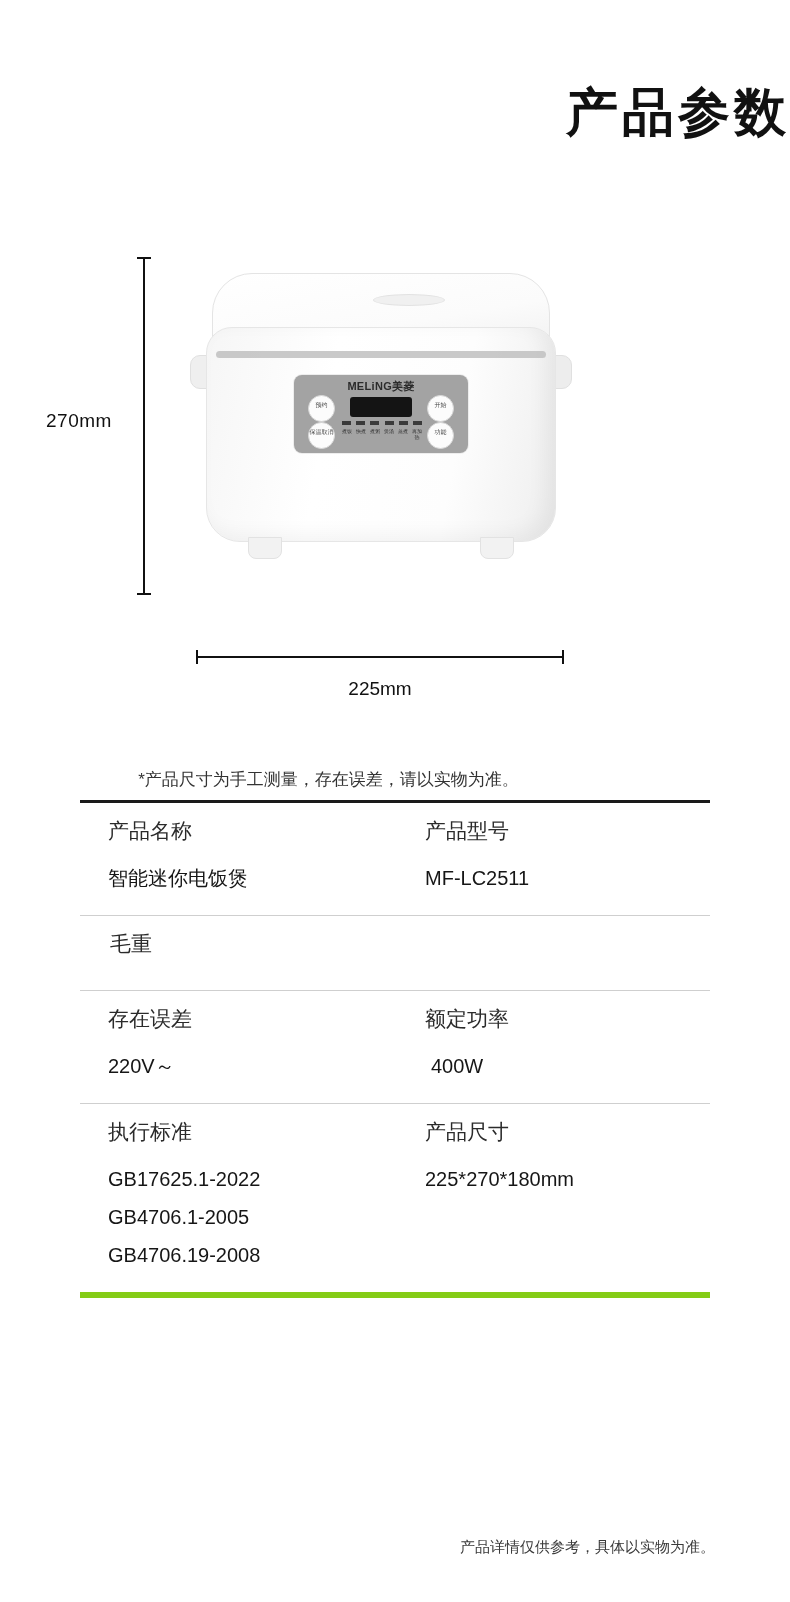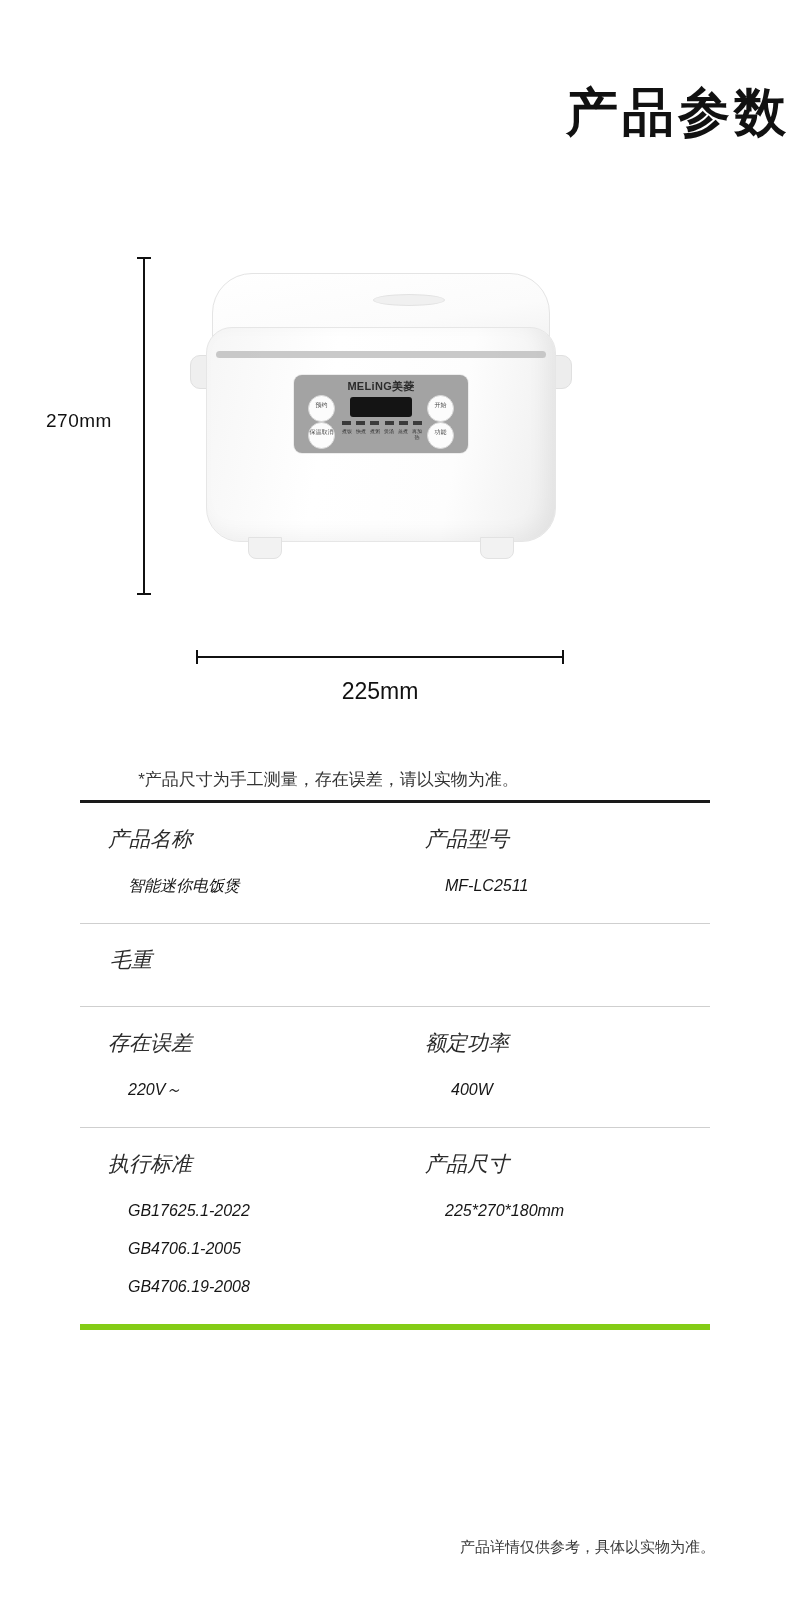--- a/index.html
+++ b/index.html
@@ -98,21 +98,21 @@
     background: #111;
   }
   .h-dim .cap.left { left: 0; }
   .h-dim .cap.right { left: 366px; }
   .h-label {
     position: absolute;
     left: 196px;
     top: 433px;
     width: 368px;
     text-align: center;
-    font-size: 23px;
+    font-size: 19px;
     color: #111;
   }
 
   
   .cooker {
     position: absolute;
     left: 186px;
     top: 10px;
     width: 390px;
     height: 345px;
@@ -293,39 +293,37 @@
   .spec-table {
     position: absolute;
     top: 800px;
     left: 80px;
     width: 630px;
     border-top: 3px solid #1a1a1a;
   }
   .spec-row {
     display: flex;
     border-bottom: 1px solid #cfcfcf;
-    padding: 22px 0 18px 0;
-    font-style: italic;
+    padding: 14px 0 18px 0;
   }
   .spec-row:last-child { border-bottom: 6px solid #84cc16; }
   .spec-cell {
     width: 50%;
     padding-left: 28px;
   }
   .spec-cell.right { padding-left: 30px; }
   .spec-label {
     font-size: 21px;
     color: #2b2b2b;
     margin-bottom: 14px;
   }
   .spec-value {
-    font-size: 16px;
+    font-size: 20px;
     color: #161616;
     line-height: 38px;
-    margin-left: 20px;
   }
   .spec-value.indent { padding-left: 6px; }
 
   
   .footer {
     position: absolute;
     top: 1538px;
     left: 0;
     width: 790px;
     padding-right: 75px;

